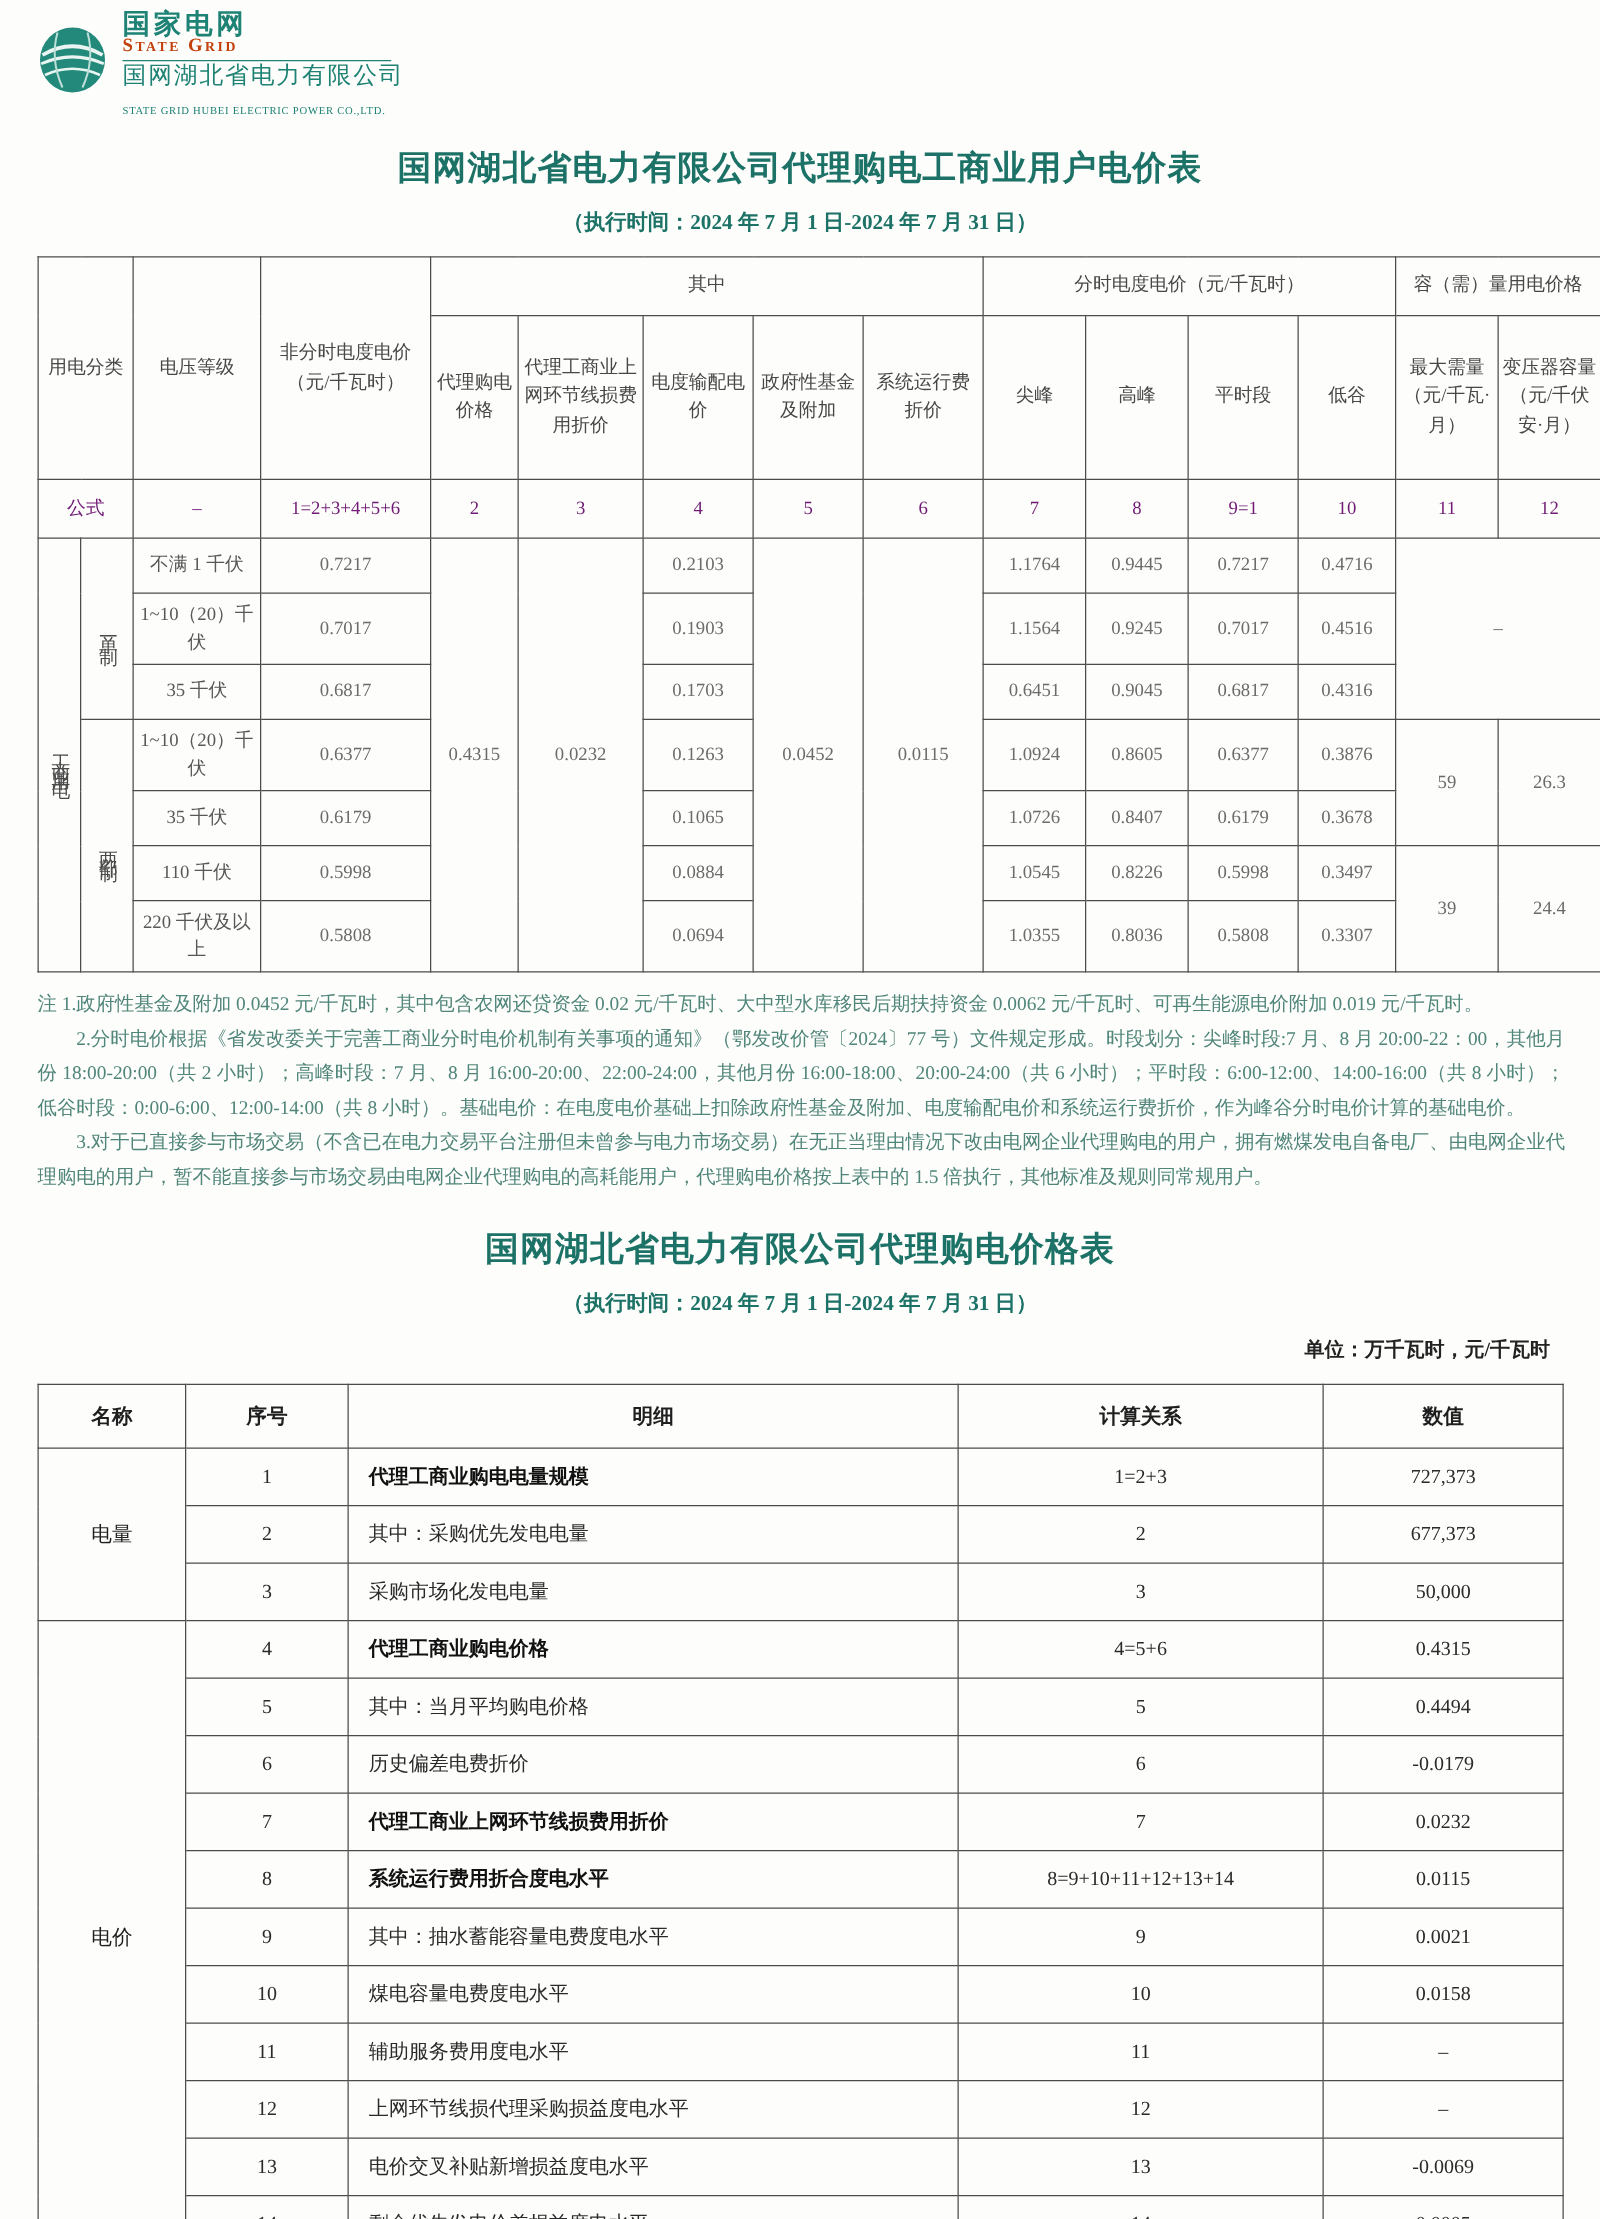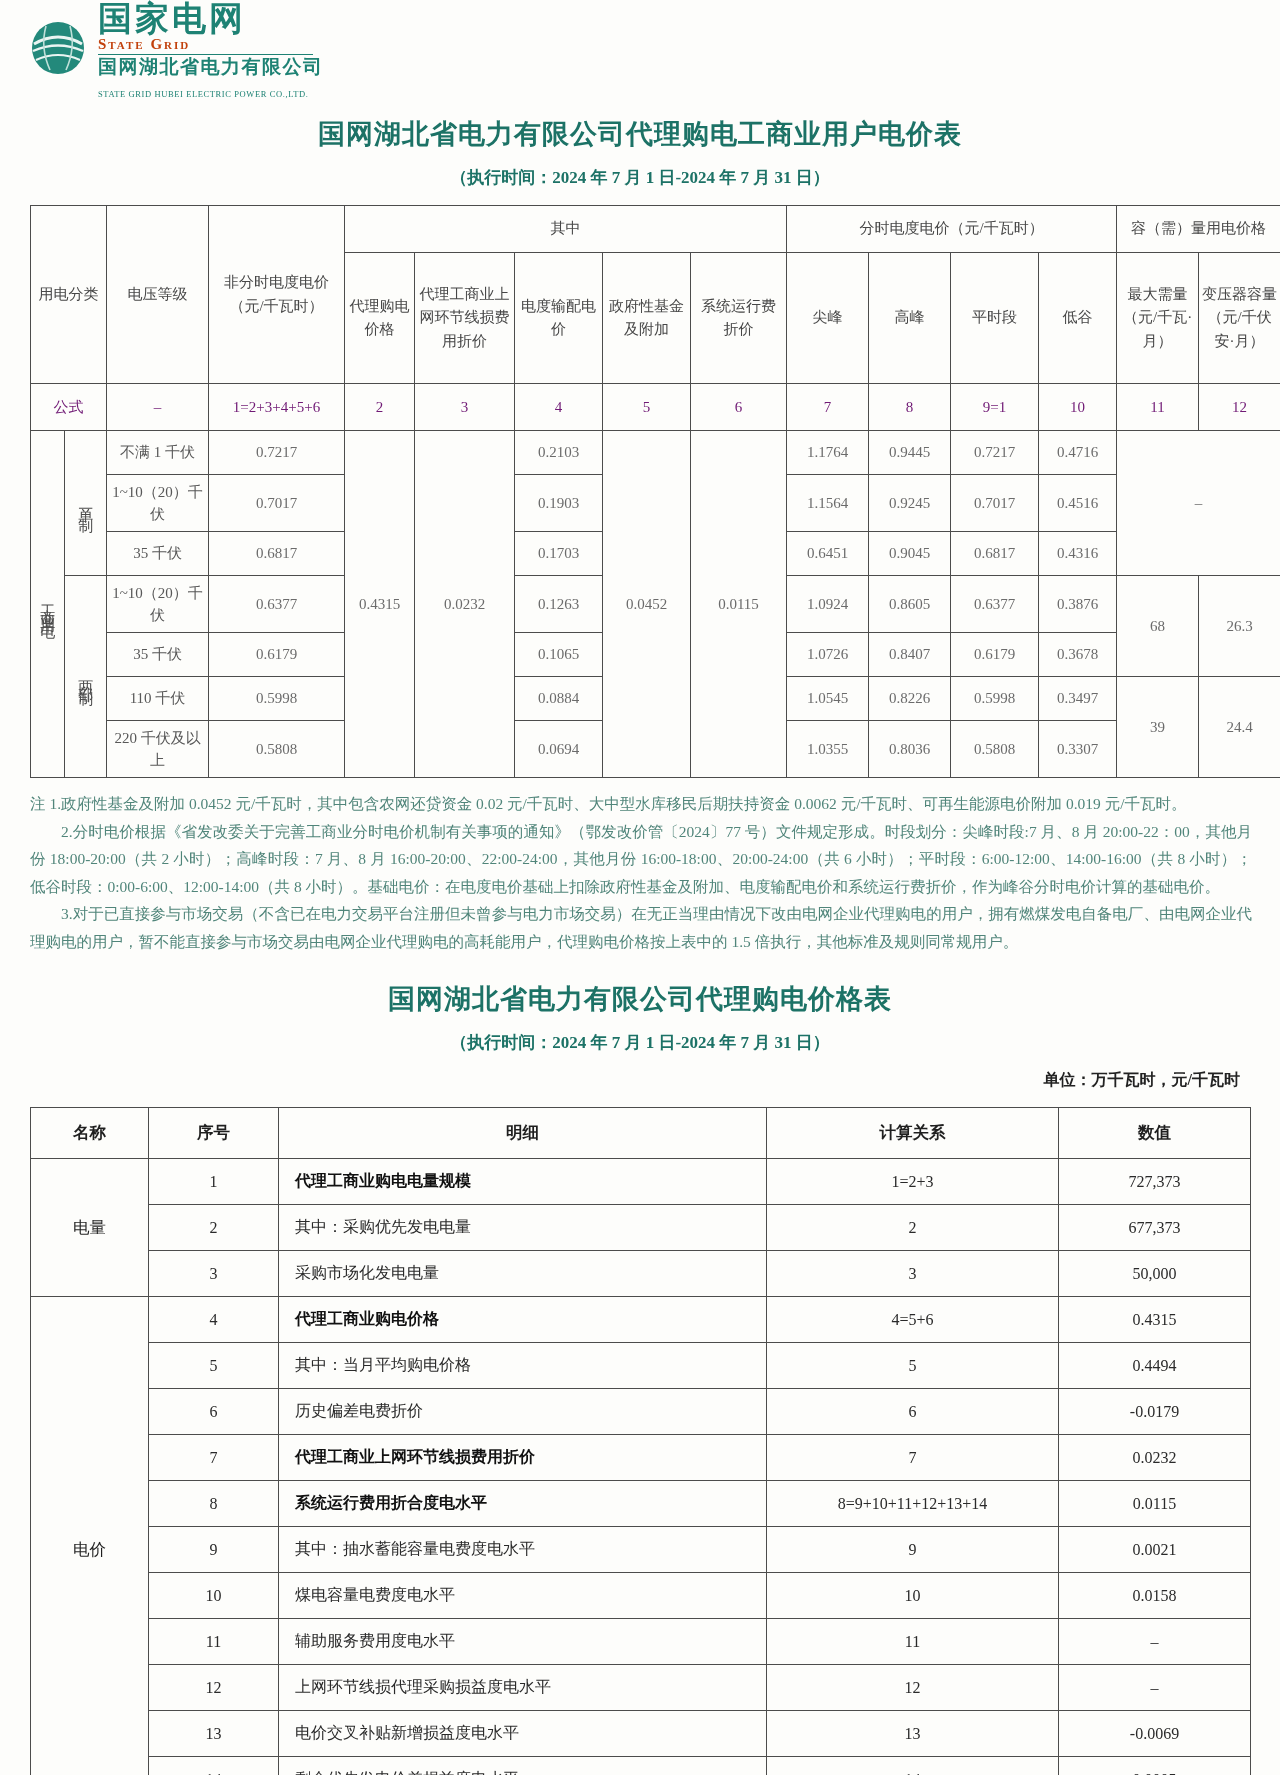--- a/index.html
+++ b/index.html
@@ -3,24 +3,24 @@
 <meta charset="utf-8">
 <style>
   html,body{margin:0;padding:0;background:#fdfdfb;}
   body{width:1280px;min-height:1775px;font-family:"Liberation Serif","DejaVu Serif",serif;color:#444;}
   .page{padding:14px 30px 10px;}
 
   
   .brand{display:flex;align-items:center;gap:12px;height:72px;}
   .brand-icon{flex:0 0 auto;}
   .brand-text{display:flex;flex-direction:column;line-height:1.05;}
-  .brand-cn{font-size:34px;font-weight:bold;color:#1e8274;letter-spacing:3px;}
+  .brand-cn{font-size:22px;font-weight:bold;color:#1e8274;letter-spacing:3px;}
   .brand-en{font-size:15px;font-weight:bold;color:#c2410c;letter-spacing:2px;font-variant:small-caps;}
   .brand-sep{border:none;border-top:1.5px solid #1e8274;margin:2px 0;width:215px;}
-  .company-cn{font-size:19px;font-weight:bold;color:#1e8274;letter-spacing:1.5px;}
+  .company-cn{font-size:19px;font-weight:normal;color:#1e8274;letter-spacing:1.5px;}
   .company-en{font-size:8.5px;color:#1e8274;letter-spacing:0.6px;margin-top:13px;}
 
   
   .doc-title{text-align:center;font-size:27px;font-weight:bold;color:#1c7266;letter-spacing:1px;margin:30px 0 0;}
   .doc-sub{text-align:center;font-size:17px;font-weight:bold;color:#1c7266;margin:14px 0 0;}
   .title2{margin-top:26px;}
   .unit-note{text-align:right;font-size:16px;font-weight:bold;color:#222;margin:16px 10px 6px 0;}
 
   
   table{border-collapse:collapse;table-layout:fixed;width:1220px;margin:16px auto 0;}
@@ -171,21 +171,21 @@
         </tr>
         <tr class="tall">
           <td rowspan="4" class="vert">两部制</td>
           <td class="volt">1~10（20）千伏</td>
           <td>0.6377</td>
           <td>0.1263</td>
           <td>1.0924</td>
           <td>0.8605</td>
           <td>0.6377</td>
           <td>0.3876</td>
-          <td rowspan="2">68</td>
+          <td rowspan="2">59</td>
           <td rowspan="2">26.3</td>
         </tr>
         <tr>
           <td class="volt">35 千伏</td>
           <td>0.6179</td>
           <td>0.1065</td>
           <td>1.0726</td>
           <td>0.8407</td>
           <td>0.6179</td>
           <td>0.3678</td>

